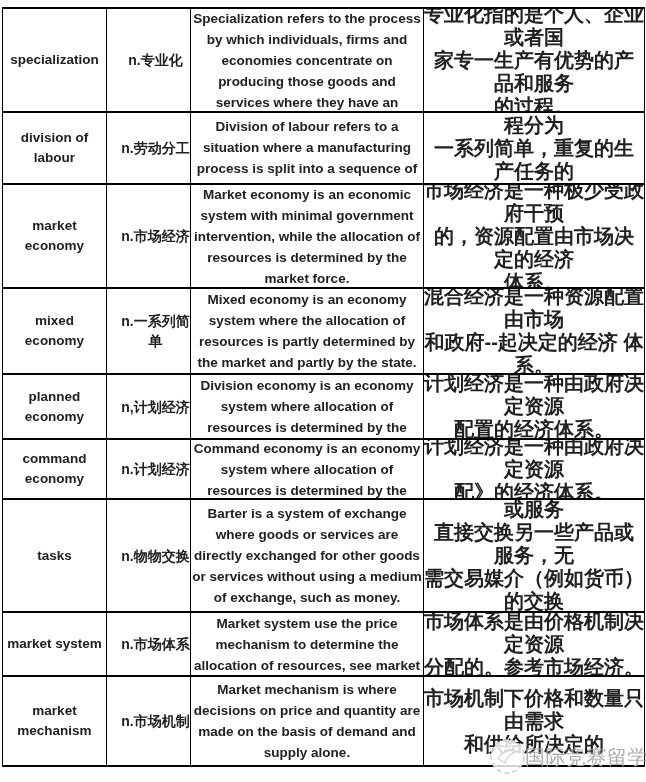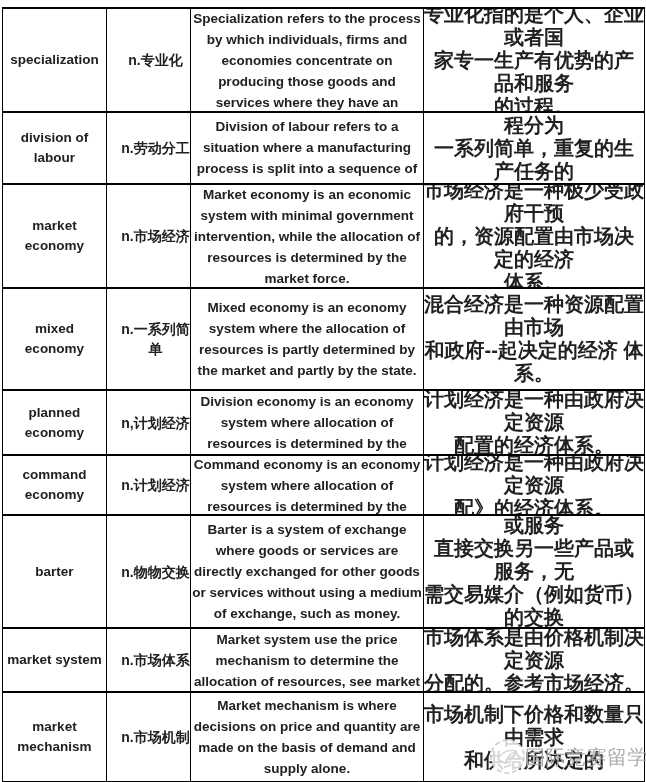--- a/index.html
+++ b/index.html
@@ -22,21 +22,21 @@
     overflow:hidden;width:100%;font-weight:bold;
   }
   .cb span{white-space:pre-line;display:block;width:100%;}
   
   col.c-term{width:104px;}
   col.c-pos{width:84px;}
   col.c-en{width:233px;}
   col.c-zh{width:221px;}
   
   tr.r0 .cb{height:102px;} tr.r1 .cb{height:70px;} tr.r2 .cb{height:102px;}
-  tr.r3 .cb{height:100px;}  tr.r4 .cb{height:63px;} tr.r5 .cb{height:58px;}
+  tr.r3 .cb{height:84px;}  tr.r4 .cb{height:63px;} tr.r5 .cb{height:58px;}
   tr.r6 .cb{height:111px;} tr.r7 .cb{height:62px;} tr.r8 .cb{height:88px;}
   
   .term{font-size:13.5px;line-height:20px;}
   .pos{font-size:14px;line-height:20px;padding-left:14px;}
   .defen{font-size:13.5px;line-height:21px;}
   .defzh{font-size:20px;line-height:23px;}
   
   tr.r1 td.defen .cb{justify-content:flex-start;padding-top:2px;height:67px;}
   
   .watermark{
@@ -220,21 +220,21 @@
       <td class="defzh">
           <div class="cb">
             <span>计划经济是一种由政府决定资源
 配》的经济体系。</span>
           </div>
         </td>
     </tr>
     <tr class="r6">
       <td class="term">
           <div class="cb">
-            <span>barter</span>
+            <span>tasks</span>
           </div>
         </td>
       <td class="pos">
           <div class="cb">
             <span>n.物物交换</span>
           </div>
         </td>
       <td class="defen">
           <div class="cb">
             <span>Barter is a system of exchange

